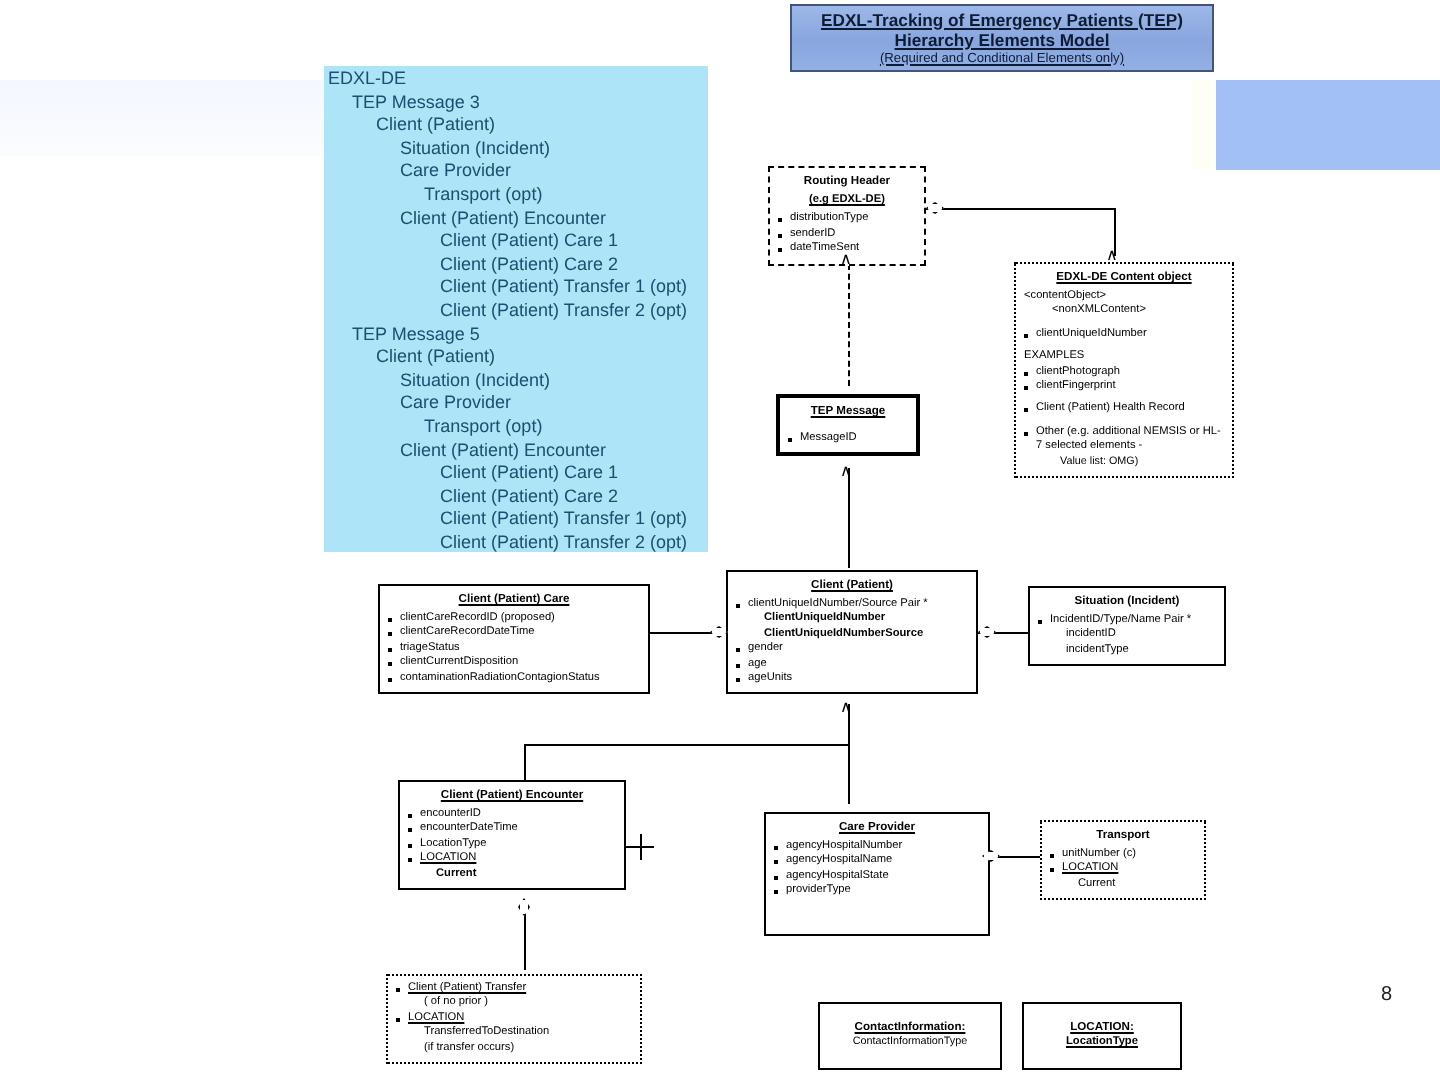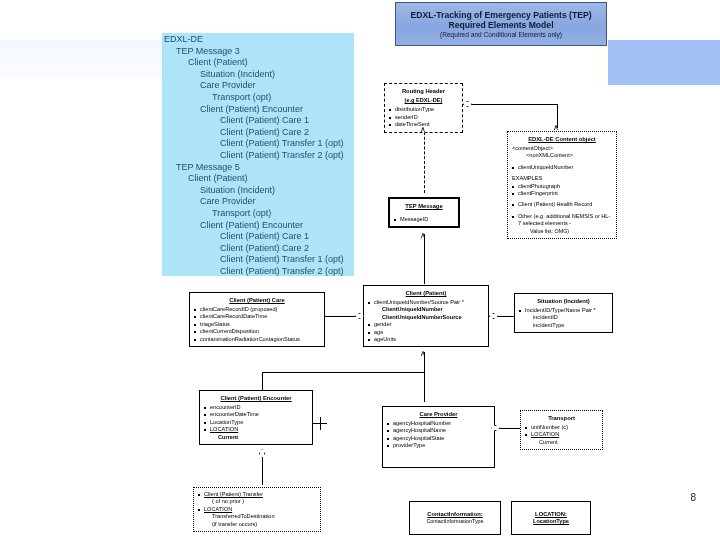--- a/index.html
+++ b/index.html
@@ -22,25 +22,25 @@
   .xml-title{position:absolute;left:162px;top:5px;width:190px;height:27px;
     background:linear-gradient(180deg,#9db8e8 0%,#8aa8e0 55%,#93b0e4 100%);
     border:1px solid #4a5f8c;box-sizing:border-box;
     display:flex;align-items:center;justify-content:center;
     font-size:10.5px;font-weight:bold;color:#111827;letter-spacing:.2px;}
   .xml-list{position:absolute;left:164px;top:34px;width:192px;
     font-size:9px;line-height:11.6px;color:#1b4f72;}
   .xml-list div{white-space:nowrap;}
 
   
-  .head-box{position:absolute;left:395px;top:2px;width:212px;height:44px;
+  .head-box{position:absolute;left:395px;top:2px;width:212px;height:34px;
     background:linear-gradient(180deg,#9db8e8 0%,#88a6df 55%,#93b0e4 100%);
     border:1px solid #43557f;box-sizing:border-box;
     display:flex;flex-direction:column;align-items:center;justify-content:center;
-    color:#0f1b33;text-align:left;}
+    color:#0f1b33;text-align:left;text-decoration:underline;}
   .head-l1{font-size:8.6px;font-weight:bold;line-height:10px;}
   .head-l2{font-size:8.6px;font-weight:bold;line-height:10px;}
   .head-l3{font-size:6.6px;line-height:9px;}
 
   
   .node{position:absolute;box-sizing:border-box;background:#ffffff;
     font-size:5.6px;line-height:7.2px;color:#000;padding:3px 4px;}
   .node.solid{border:1px solid #000;}
   .node.bold{border:2px solid #000;}
   .node.dash{border:1px dashed #000;}
@@ -108,21 +108,21 @@
     <div style="padding-left:48px">Transport (opt)</div>
     <div style="padding-left:36px">Client (Patient) Encounter</div>
     <div style="padding-left:56px">Client (Patient) Care 1</div>
     <div style="padding-left:56px">Client (Patient) Care  2</div>
     <div style="padding-left:56px">Client (Patient) Transfer 1 (opt)</div>
     <div style="padding-left:56px">Client (Patient) Transfer 2 (opt)</div>
   </div>
 
   <div class="head-box">
     <div class="head-l1">EDXL-Tracking of Emergency Patients (TEP)</div>
-    <div class="head-l2">Required Elements Model</div>
+    <div class="head-l2">Hierarchy Elements Model</div>
     <div class="head-l3">(Required and Conditional Elements only)</div>
   </div>
 
   <div class="ln hln" style="left:463px;top:104px;width:95px;"></div>
   <div class="ln vln" style="left:557px;top:104px;height:24px;"></div>
 
   <div class="ln vln d" style="left:424px;top:132px;height:60px;"></div>
 
   <div class="ln vln" style="left:424px;top:234px;height:50px;"></div>
 

